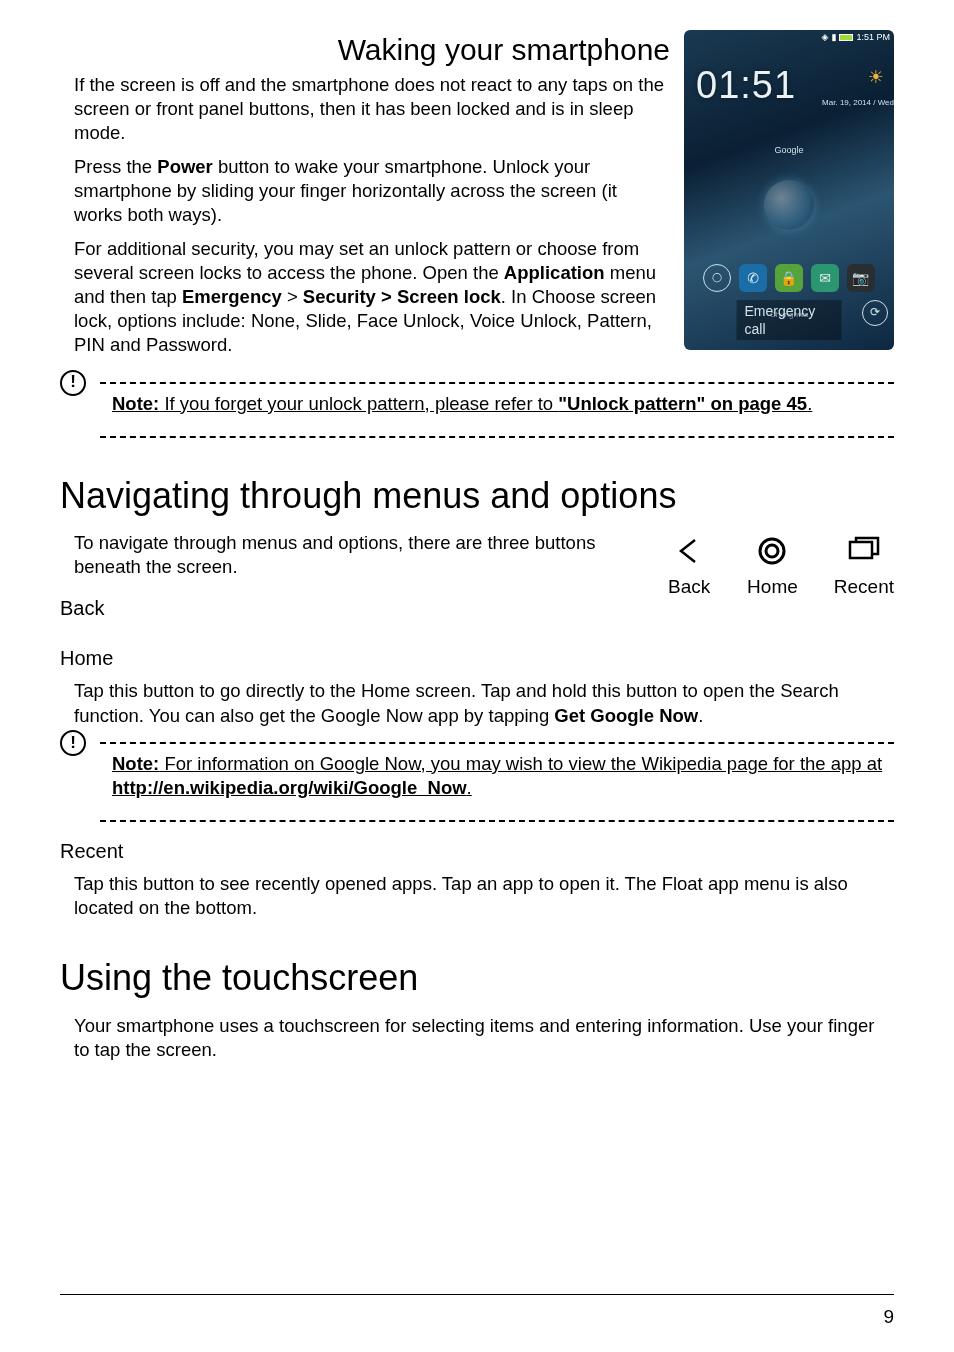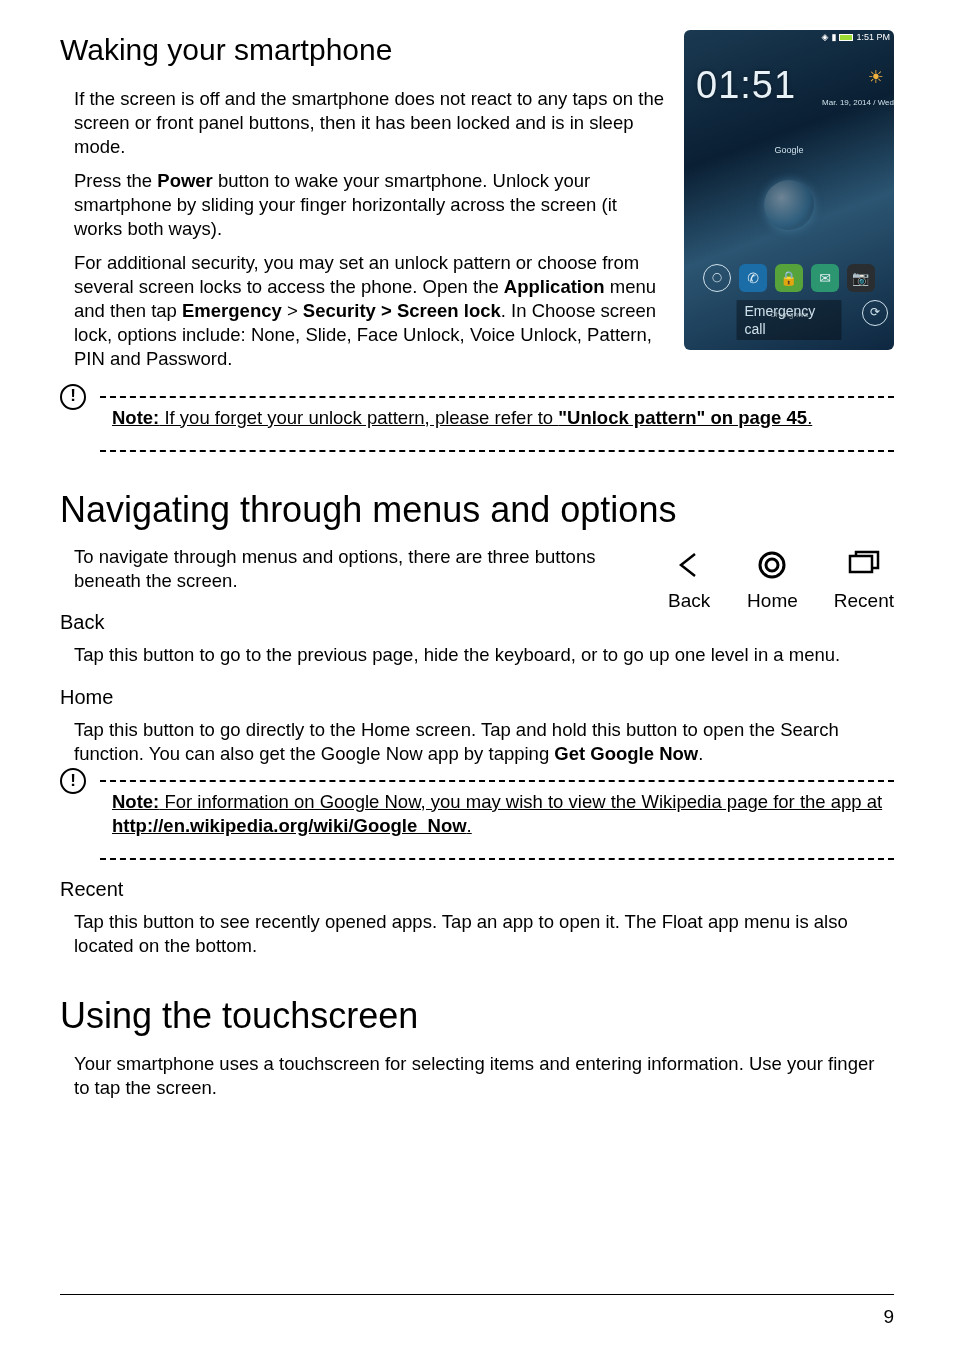--- a/index.html
+++ b/index.html
@@ -13,22 +13,23 @@
     font-size: 18.5px;
     line-height: 1.3;
   }
   .content-area {
     min-height: 1240px;
     position: relative;
   }
   h2 {
     font-size: 30px;
     font-weight: normal;
-    margin-bottom: 18px;
+    margin-bottom: 4px;
     margin-left: 0;
+    text-align: right;
   }
   h1 {
     font-size: 36px;
     font-weight: normal;
     margin-top: 35px;
     margin-bottom: 12px;
     margin-left: 0;
   }
   h3 {
     font-size: 20px;
@@ -206,21 +207,20 @@
               <polyline points="12,6 12,2 34,2 34,18 28,18" fill="none" stroke="#000" stroke-width="2.5"></polyline>
             </svg>
         </div>
         <div class="nav-label">Recent</div>
       </div>
     </div>
     <p>To navigate through menus and options, there are three buttons beneath the screen.</p>
 
     <h3>Back</h3>
   </div>
-  <p>Tap this button to go to the previous page, hide the keyboard, or to go up one level in a menu.</p>
 
   <h3>Home</h3>
   <p>
     <span>Tap this button to go directly to the Home screen. Tap and hold this button to open the Search function. You can also get the Google Now app by tapping </span><b>Get Google Now</b><span>.</span>
   </p>
 
   <div class="note-block">
     <div class="note-icon">!</div>
     <p>
       <b>Note:</b><span> For information on Google Now, you may wish to view the Wikipedia page for the app at </span><b>http://en.wikipedia.org/wiki/Google_Now</b><span>.</span>

